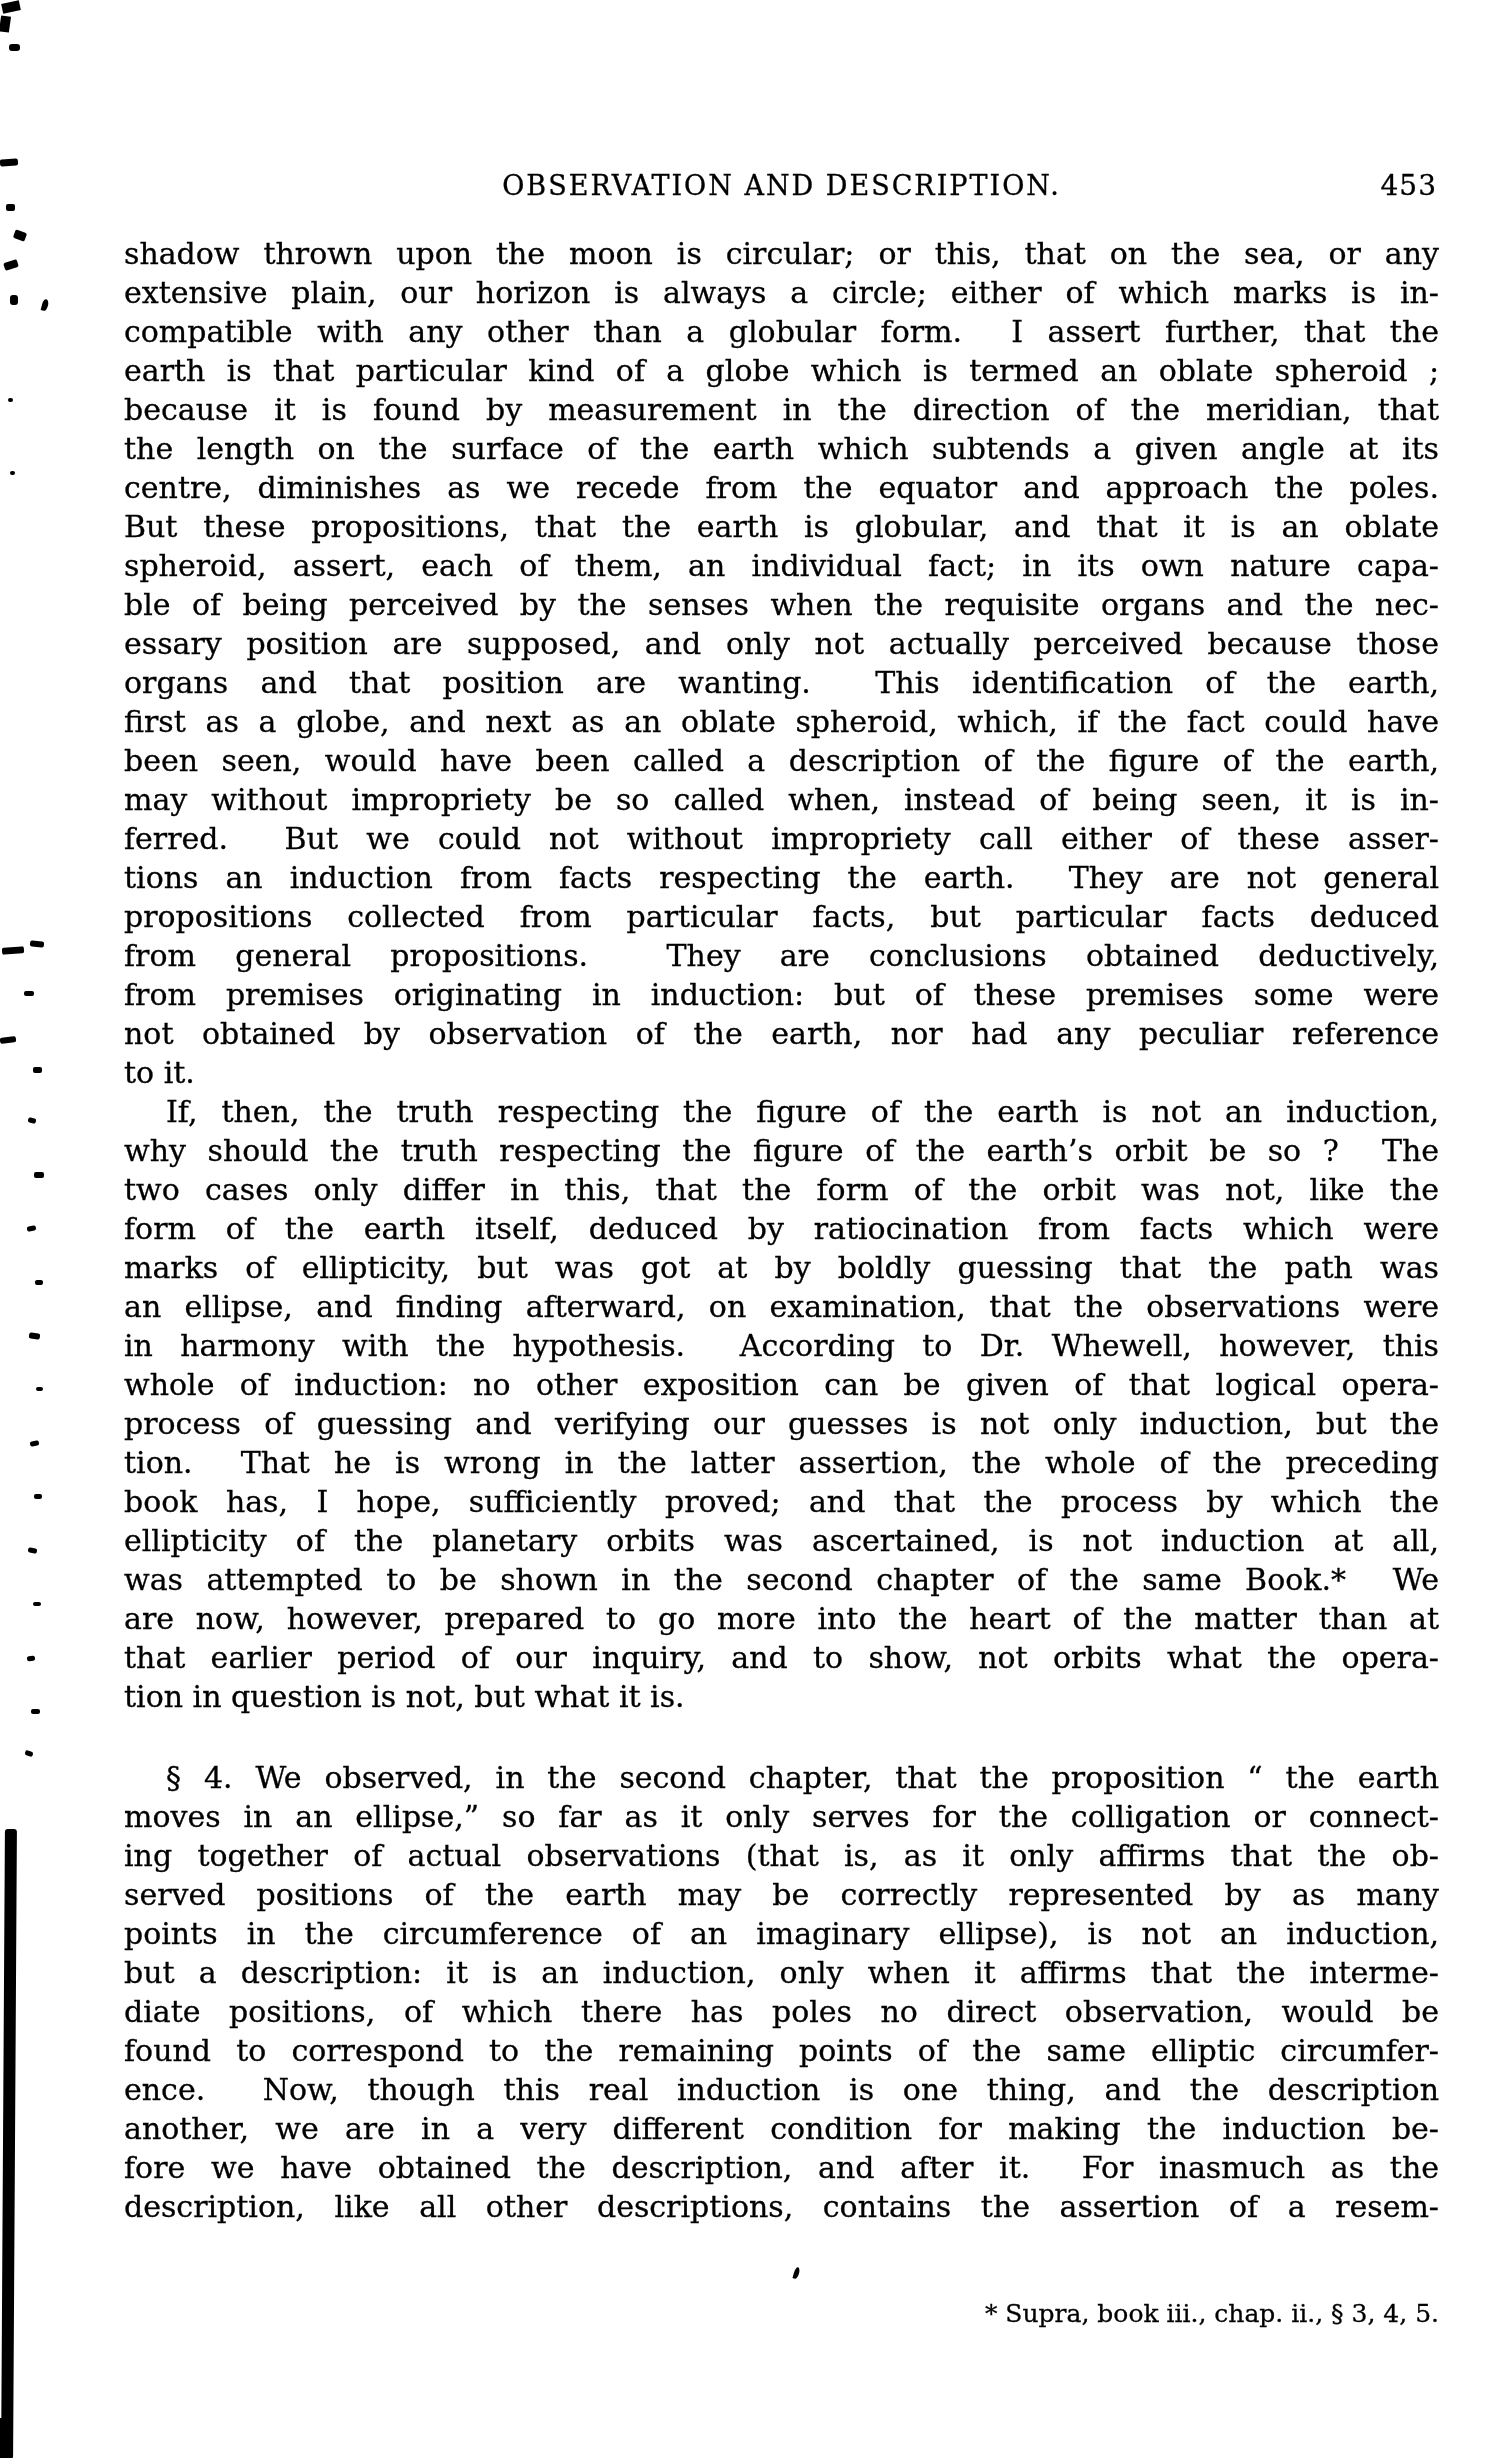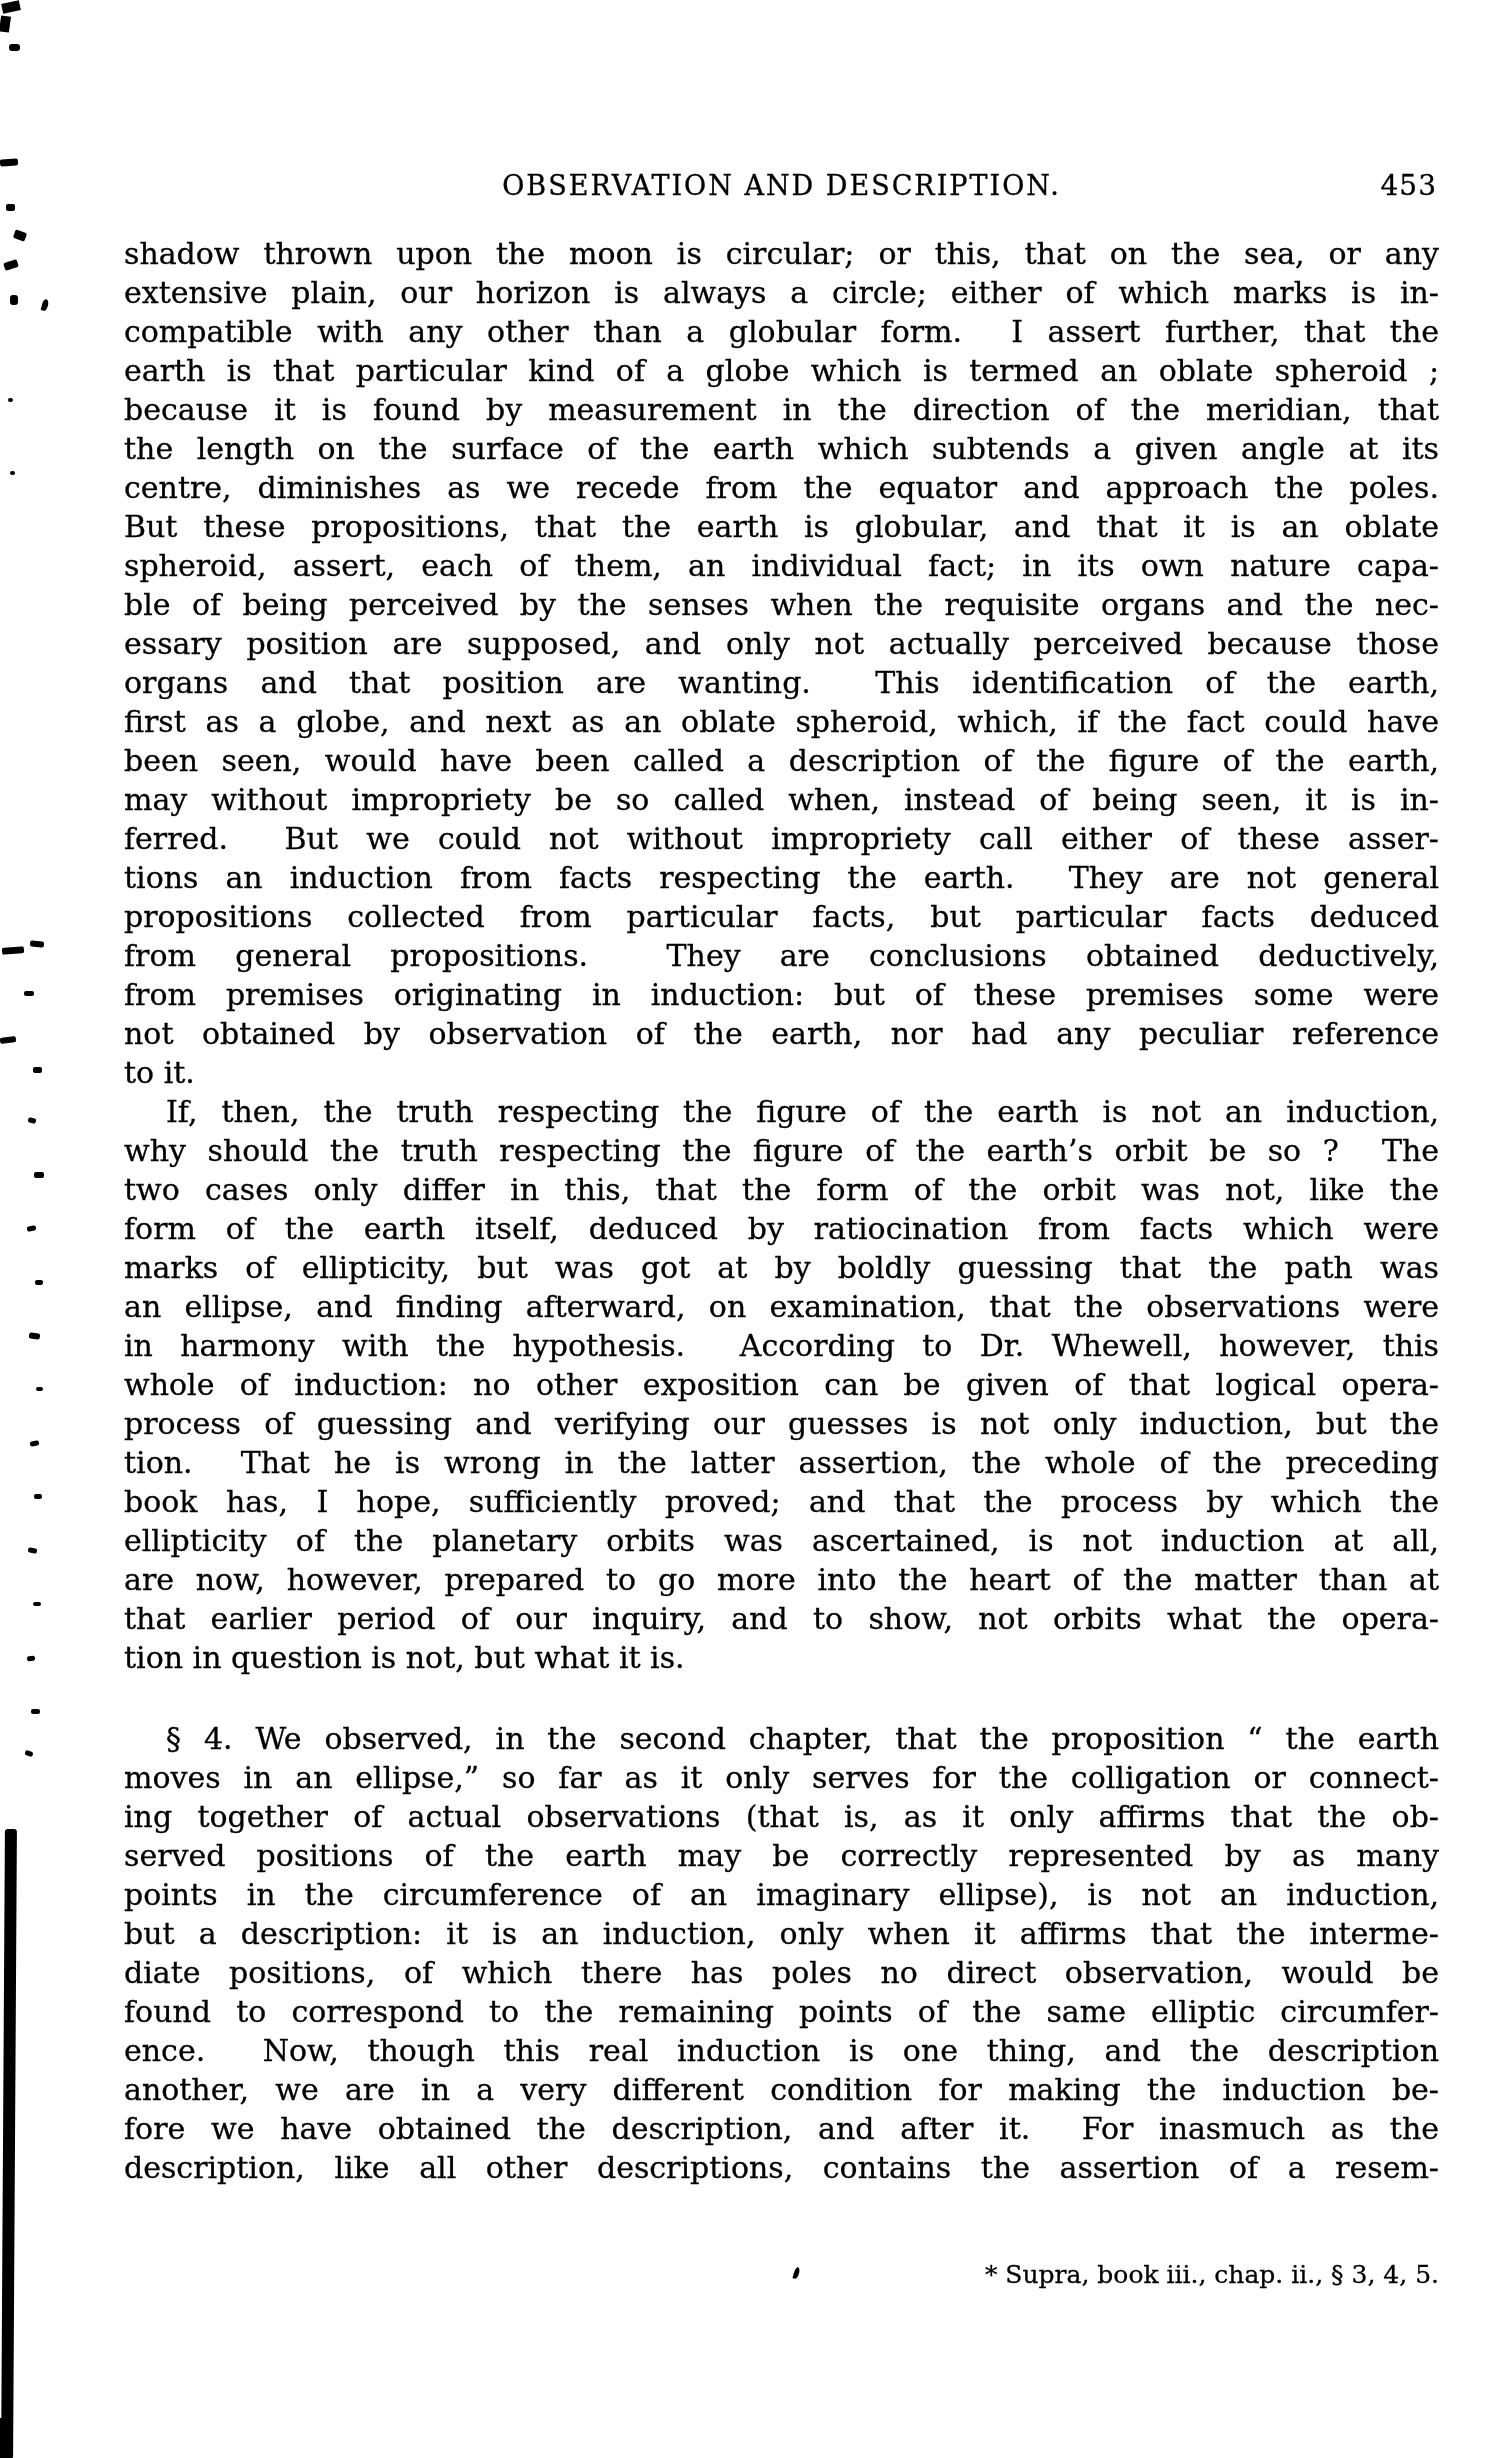--- a/index.html
+++ b/index.html
@@ -119,20 +119,21 @@
         <div class="line">two cases only differ in this, that the form of the orbit was not, like the</div>
         <div class="line">form of the earth itself, deduced by ratiocination from facts which were</div>
         <div class="line">marks of ellipticity, but was got at by boldly guessing that the path was</div>
         <div class="line">an ellipse, and finding afterward, on examination, that the observations were</div>
         <div class="line">in harmony with the hypothesis.&nbsp; According to Dr. Whewell, however, this</div>
         <div class="line">whole of induction: no other exposition can be given of that logical opera-</div>
         <div class="line">process of guessing and verifying our guesses is not only induction, but the</div>
         <div class="line">tion.&nbsp; That he is wrong in the latter assertion, the whole of the preceding</div>
         <div class="line">book has, I hope, sufficiently proved; and that the process by which the</div>
         <div class="line">ellipticity of the planetary orbits was ascertained, is not induction at all,</div>
+        <div class="line">was attempted to be shown in the second chapter of the same Book.*&nbsp; We</div>
         <div class="line">are now, however, prepared to go more into the heart of the matter than at</div>
         <div class="line">that earlier period of our inquiry, and to show, not orbits what the opera-</div>
         <div class="line nojust">tion in question is not, but what it is.</div>
         <div class="line indent gap">§ 4. We observed, in the second chapter, that the proposition “ the earth</div>
         <div class="line">moves in an ellipse,” so far as it only serves for the colligation or connect-</div>
         <div class="line">ing together of actual observations (that is, as it only affirms that the ob-</div>
         <div class="line">served positions of the earth may be correctly represented by as many</div>
         <div class="line">points in the circumference of an imaginary ellipse), is not an induction,</div>
         <div class="line">but a description: it is an induction, only when it affirms that the interme-</div>
         <div class="line">diate positions, of which there has poles no direct observation, would be</div>

